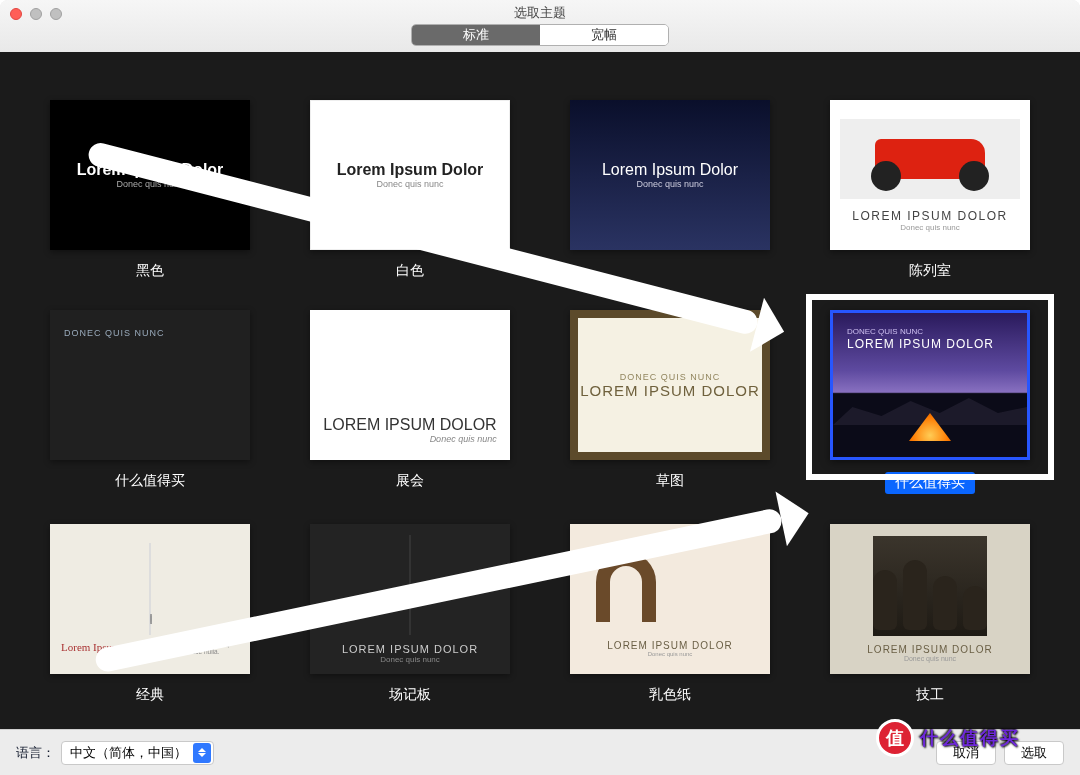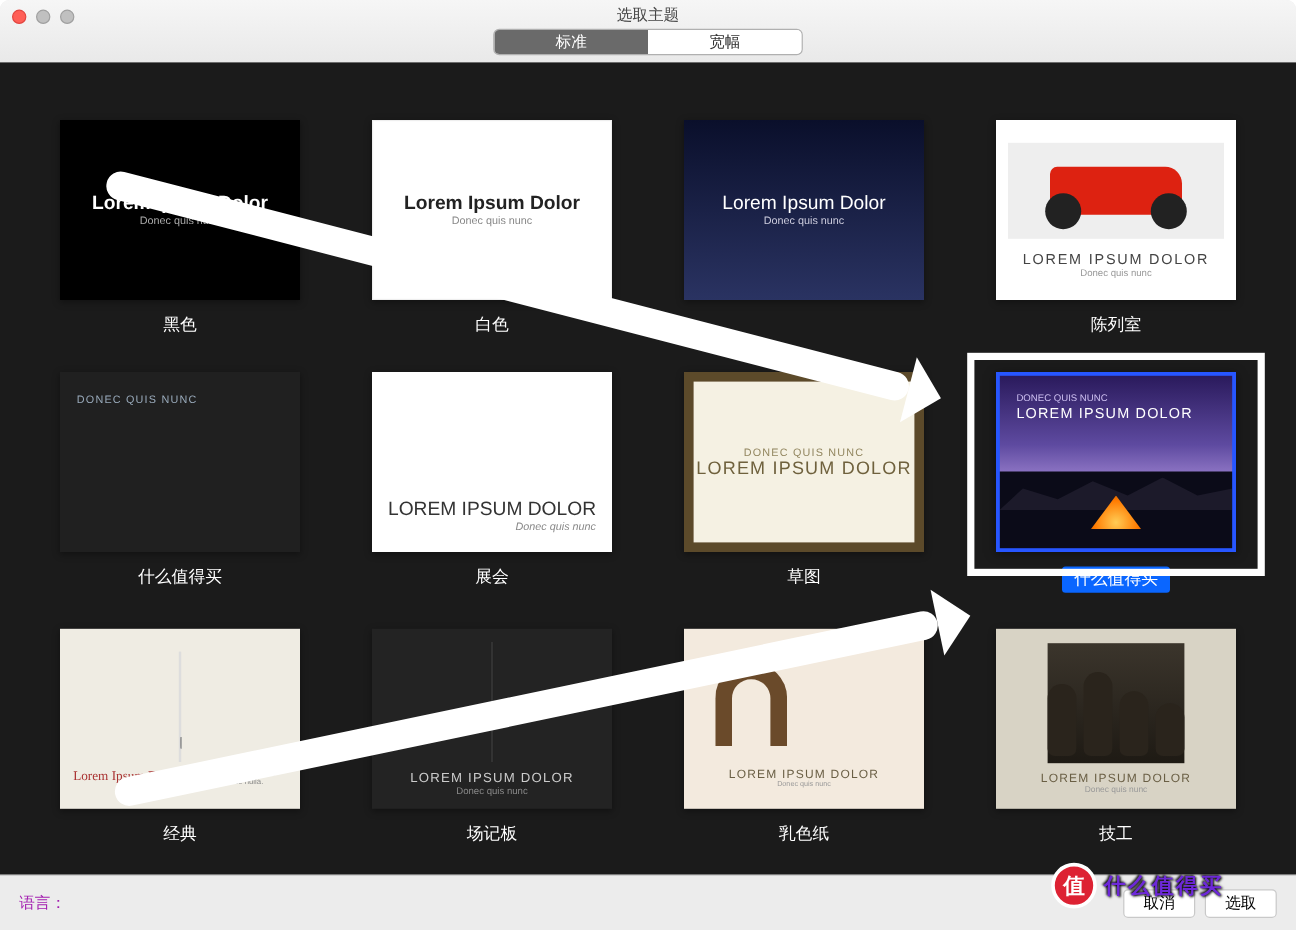--- a/index.html
+++ b/index.html
@@ -141,21 +141,21 @@
   .vase{width:24px; background:#2a241c; border-radius:12px 12px 6px 6px;}
   .vase.v1{height:60px;} .vase.v2{height:70px;} .vase.v3{height:54px;} .vase.v4{height:44px;}
   .craft .t{letter-spacing:1px; font-size:10px; color:#6a5f45; padding:8px 10px 0;}
   .craft .s{font-size:7px; color:#999; padding:0 10px;}
 
   .footer {
     position:absolute; bottom:0; left:0; right:0; height:46px;
     background:#ececec; border-top:1px solid #cfcfcf;
     display:flex; align-items:center; padding:0 16px;
   }
-  .footer .lang-label{font-size:13px; color:#a21caf; margin-right:6px;}
+  .footer .lang-label{font-size:13px; color:#0f172a; margin-right:6px;}
   .lang-select{display:flex; align-items:center; background:#fff; border:1px solid #c9c9c9; border-radius:4px; height:24px; padding:0 2px 0 8px; font-size:13px;}
   .lang-select .arrows{width:18px; height:20px; background:#2f78ff; border-radius:3px; display:flex; flex-direction:column; justify-content:center; align-items:center; margin-left:6px;}
   .lang-select .arrows span{border:4px solid transparent;}
   .lang-select .arrows .up{border-bottom-color:#fff; margin-bottom:1px;}
   .lang-select .arrows .dn{border-top-color:#fff;}
   .spacer{flex:1;}
   .footer button.action{height:24px; padding:0 16px; font-size:13px; background:#fff; border:1px solid #c9c9c9; border-radius:4px; margin-left:8px; cursor:pointer;}
 
   .arrow-overlay{position:absolute; inset:0; pointer-events:none; z-index:50;}
   .arrow{position:absolute; background:#fff; height:24px; border-radius:12px;}
@@ -323,20 +323,27 @@
           <div class="s">Donec quis nunc</div>
         </div>
         <div class="tlabel">技工</div>
       </div>
 
     </div>
   </div>
 
   <div class="footer">
     <span class="lang-label">语言：</span>
+    <div class="lang-select">
+      <span>中文（简体，中国）</span>
+      <span class="arrows">
+          <span class="up"></span>
+          <span class="dn"></span>
+        </span>
+    </div>
     <div class="spacer"></div>
     <button class="action">取消</button>
     <button class="action">选取</button>
   </div>
 
   <div class="arrow-overlay">
     <div class="arrow a1"></div>
     <div class="arrow a2"></div>
   </div>
 

